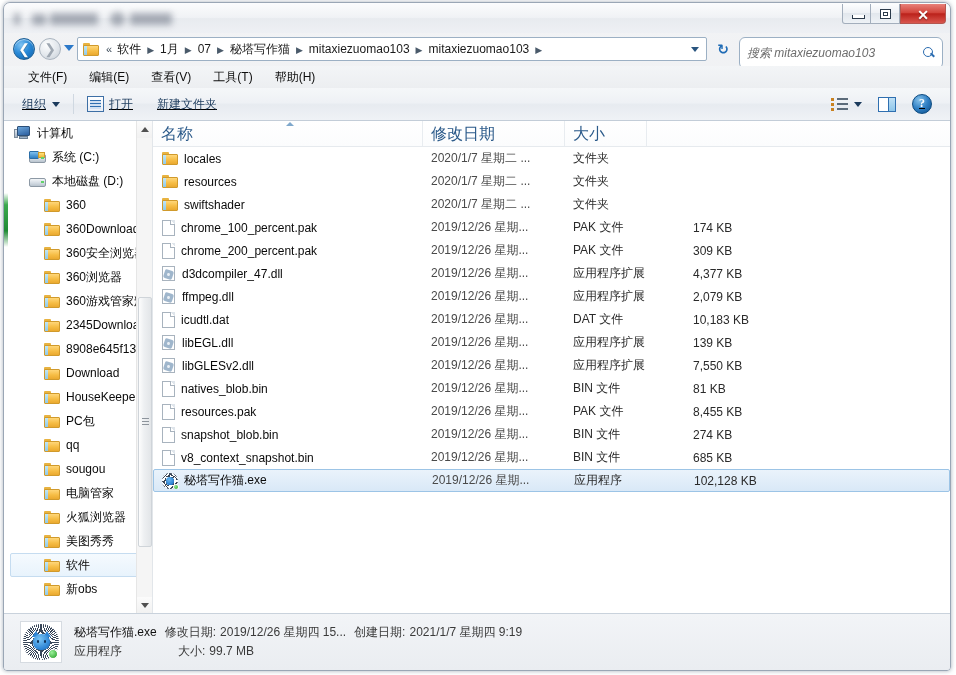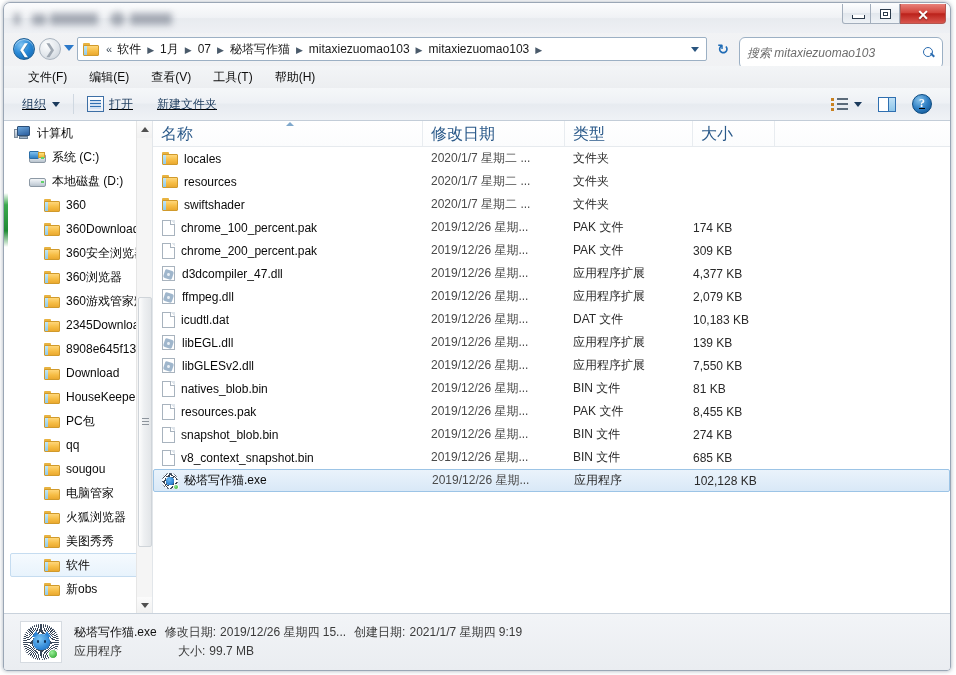--- a/index.html
+++ b/index.html
@@ -779,21 +779,20 @@
       </div>
     </div>
 
     <div id="filelist">
       <div id="colheader">
         <div class="col name">
           <span>名称</span>
           <span class="sort-arrow"></span>
         </div>
         <div class="col date">修改日期</div>
-        <div class="col type">类型</div>
         <div class="col size">大小</div>
         <div class="col pad"></div>
       </div>
       <div id="rows">
           <div class="frow">
             <div class="cell name">
               <span class="ico ico-folder">
                 <span class="tab"></span>
                 <span class="body"></span>
                 <span class="lip"></span>

